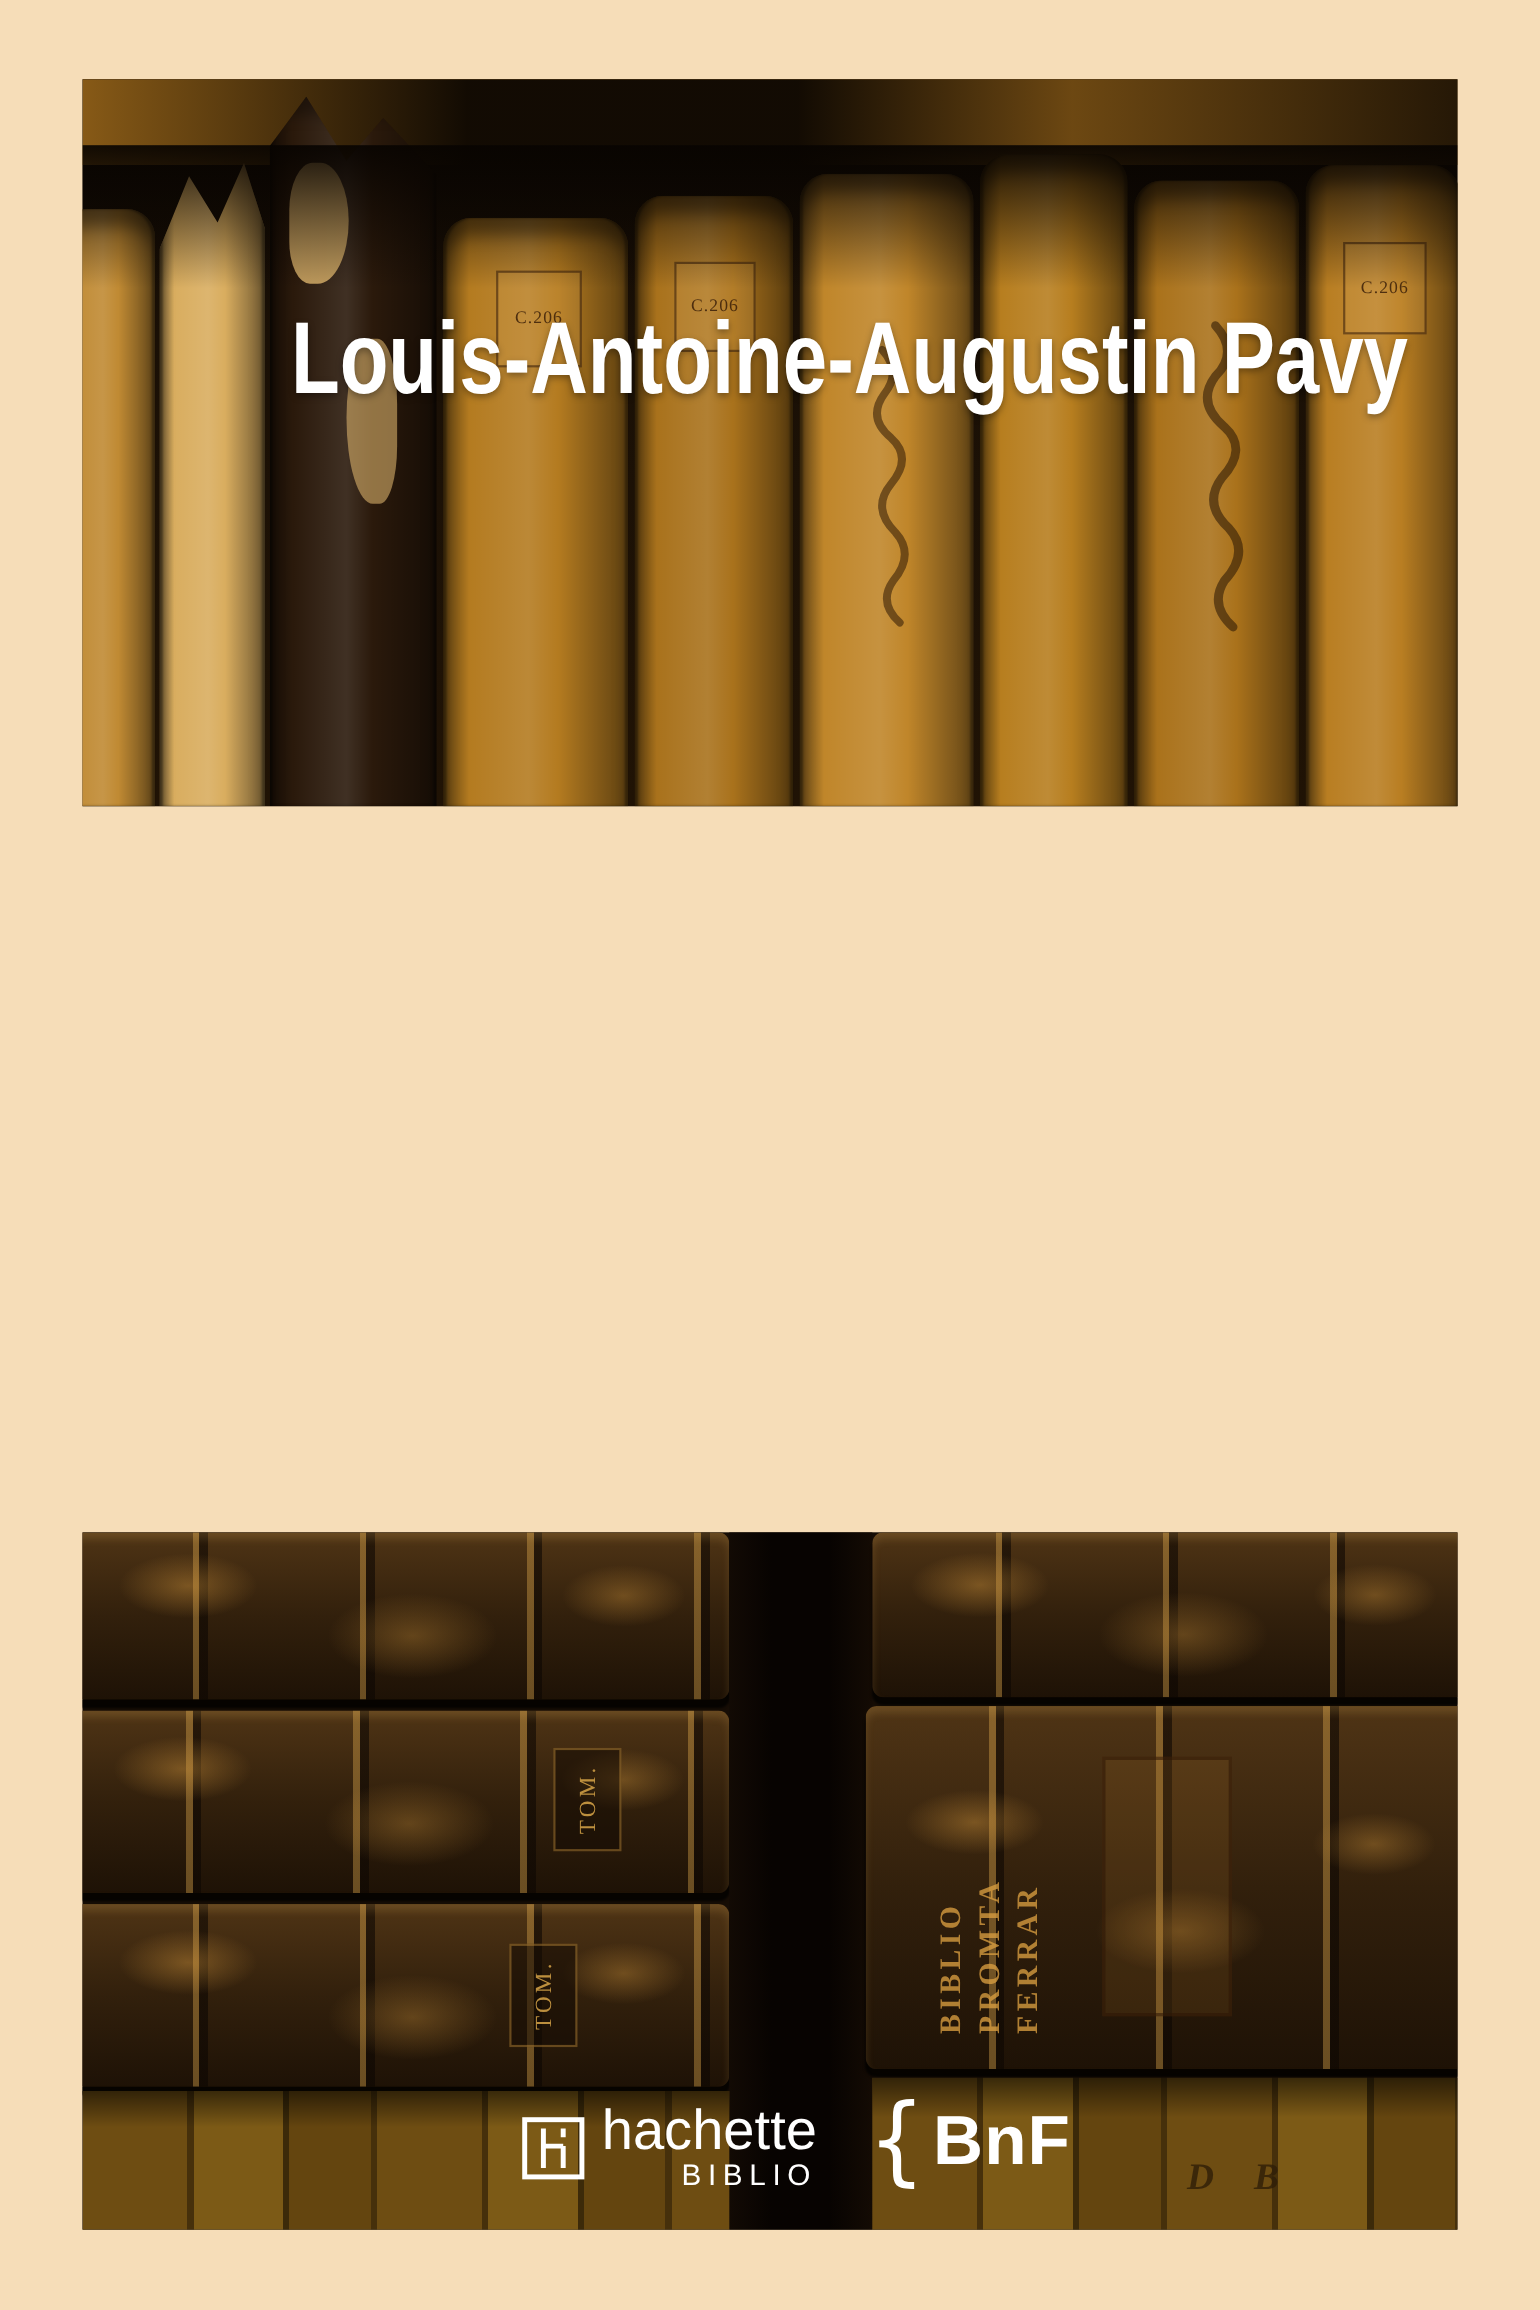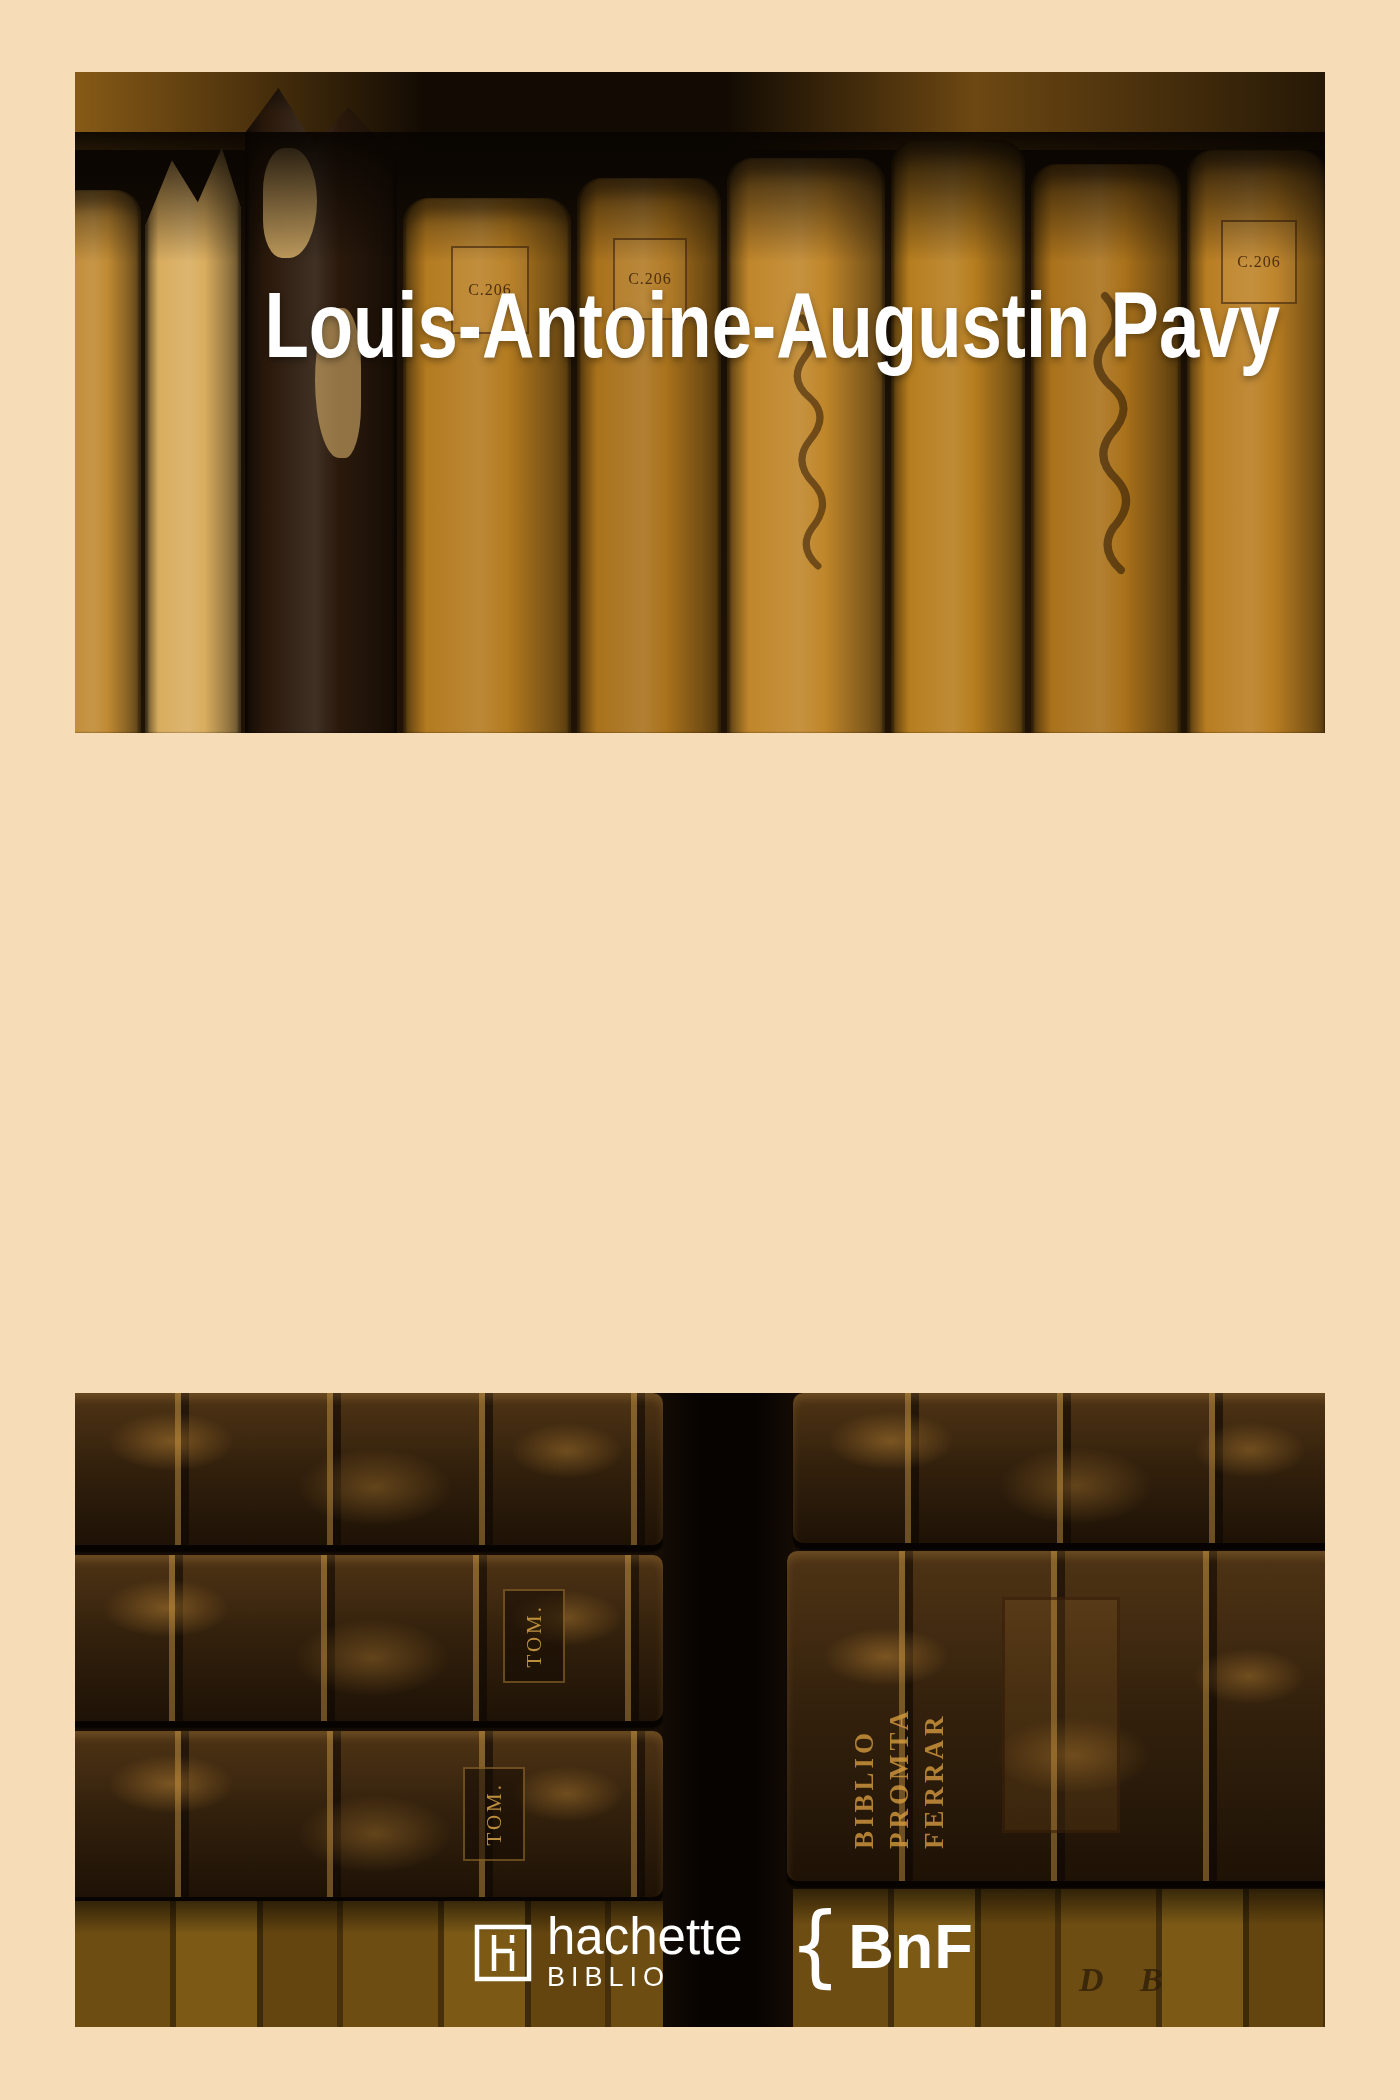--- a/index.html
+++ b/index.html
@@ -49,21 +49,21 @@
   .tome-text{position:absolute;display:flex;gap:4px;transform:rotate(180deg);}
   .tome-text span{writing-mode:vertical-rl;color:rgba(216,158,64,.78);font-family:"Liberation Serif",serif;
     font-weight:bold;font-size:27px;letter-spacing:4px;}
   .tom-label{position:absolute;width:58px;height:90px;background:rgba(20,11,4,.55);border:2px solid rgba(216,158,64,.4);
     display:flex;align-items:center;justify-content:center;}
   .tom-label span{writing-mode:vertical-rl;transform:rotate(180deg);color:#d8a548;opacity:.85;
     font-family:"Liberation Serif",serif;font-size:21px;letter-spacing:3px;}
   .bottom-spine-text{position:absolute;color:rgba(46,30,8,.8);font-family:"Liberation Serif",serif;
     font-size:34px;letter-spacing:14px;font-weight:bold;font-style:italic;}
   
-  .logo-row{position:absolute;left:0;top:0;width:100%;height:100%;z-index:6;pointer-events:none;}
+  .logo-row{position:absolute;left:0;top:0;width:100%;height:100%;z-index:6;pointer-events:none;text-align:right;}
   .hachette-group{position:absolute;left:399px;top:520px;display:flex;align-items:center;gap:15px;color:#fff;}
   .hachette-text .name{font-size:51px;line-height:48px;font-weight:normal;letter-spacing:0;}
   .hachette-text .sub{font-size:27px;line-height:30px;letter-spacing:6px;margin-top:1px;}
   .bnf-group{position:absolute;left:714px;top:512px;display:flex;align-items:center;color:#fff;}
   .bnf-brace{font-family:"DejaVu Sans",sans-serif;font-size:82px;line-height:82px;font-weight:normal;
     transform:scaleY(1.08);margin-right:7px;}
   .bnf-label{font-size:63px;font-weight:bold;letter-spacing:1px;}
 </style>
 </head>
 <body>

